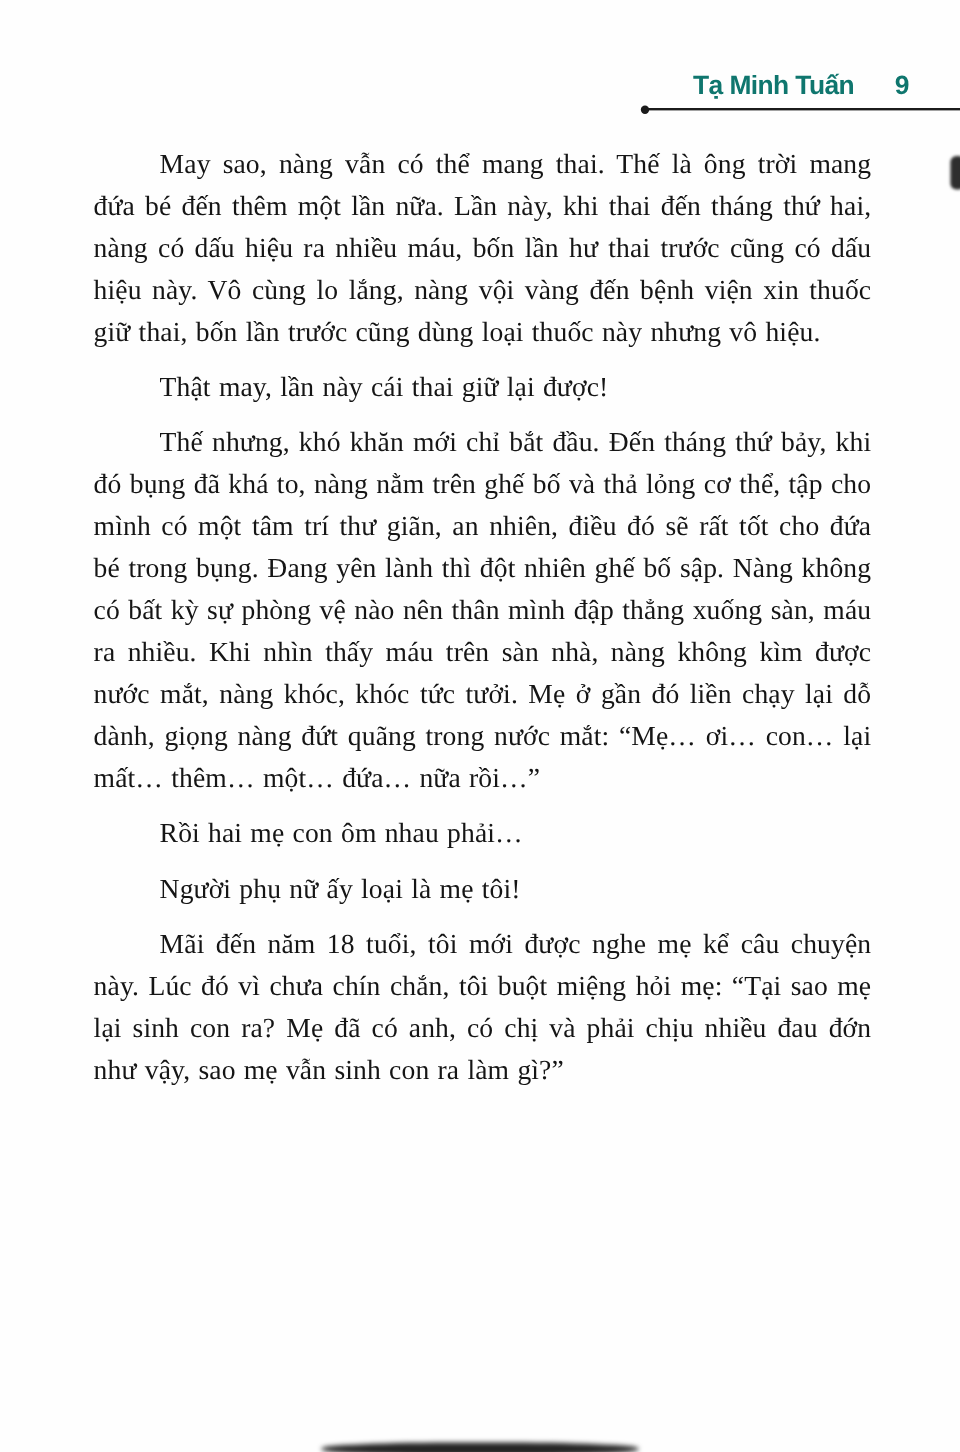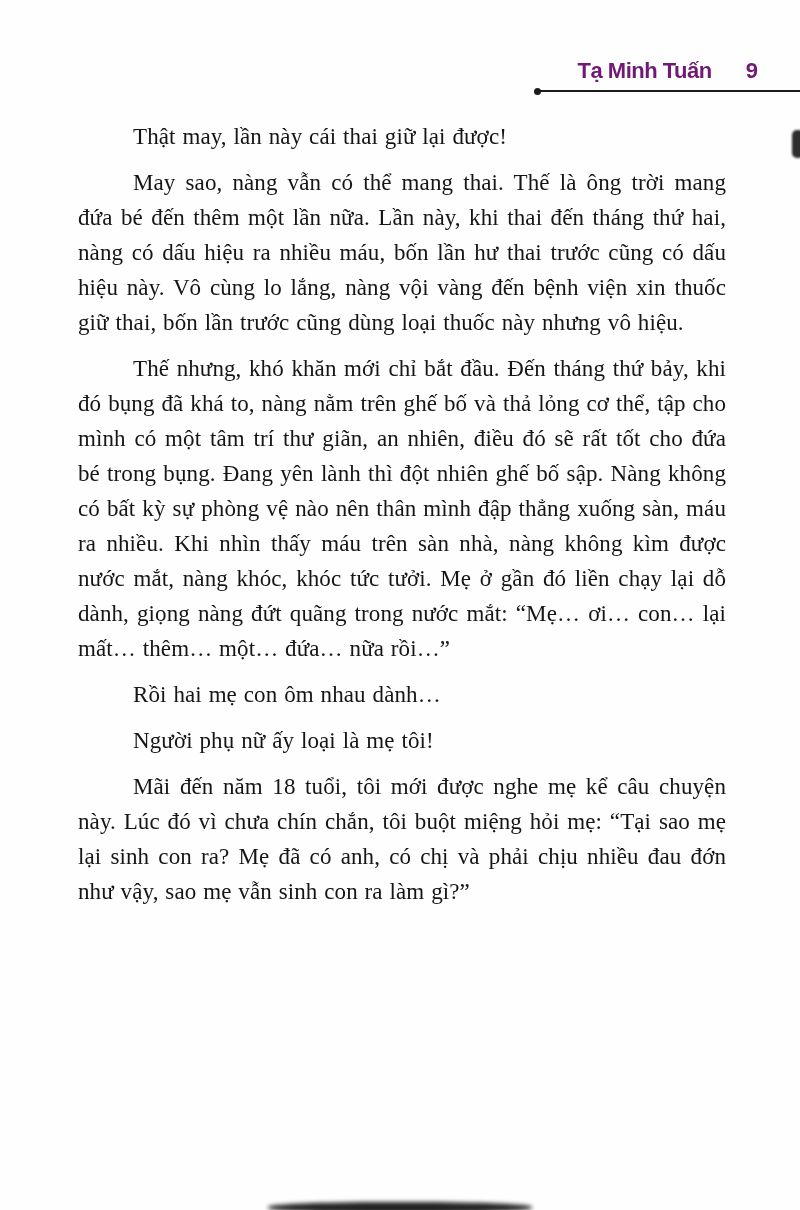--- a/index.html
+++ b/index.html
@@ -25,21 +25,21 @@
     left: 535px;
     right: 0;
     display: flex;
     justify-content: center;
     align-items: center;
     gap: 34px;
     font-family: "Liberation Sans", "DejaVu Sans", sans-serif;
     font-weight: bold;
     font-size: 22px;
     letter-spacing: -0.5px;
-    color: #701a75;
+    color: #0f766e;
     white-space: nowrap;
   }
 
   .header-rule {
     position: absolute;
     top: 90px;
     left: 536px;
     right: 0;
     height: 2.4px;
     background: #1b1b1b;
@@ -102,24 +102,24 @@
 
 <div class="page">
 
   <div class="header-text">
     <span>Tạ Minh Tuấn</span>
     <span>9</span>
   </div>
   <div class="header-rule"></div>
 
   <div class="text-block">
+    <p>May sao, nàng vẫn có thể mang thai. Thế là ông trời mang đứa bé đến thêm một lần nữa. Lần này, khi thai đến tháng thứ hai, nàng có dấu hiệu ra nhiều máu, bốn lần hư thai trước cũng có dấu hiệu này. Vô cùng lo lắng, nàng vội vàng đến bệnh viện xin thuốc giữ thai, bốn lần trước cũng dùng loại thuốc này nhưng vô hiệu.</p>
     <p>Thật may, lần này cái thai giữ lại được!</p>
-    <p>May sao, nàng vẫn có thể mang thai. Thế là ông trời mang đứa bé đến thêm một lần nữa. Lần này, khi thai đến tháng thứ hai, nàng có dấu hiệu ra nhiều máu, bốn lần hư thai trước cũng có dấu hiệu này. Vô cùng lo lắng, nàng vội vàng đến bệnh viện xin thuốc giữ thai, bốn lần trước cũng dùng loại thuốc này nhưng vô hiệu.</p>
     <p>Thế nhưng, khó khăn mới chỉ bắt đầu. Đến tháng thứ bảy, khi đó bụng đã khá to, nàng nằm trên ghế bố và thả lỏng cơ thể, tập cho mình có một tâm trí thư giãn, an nhiên, điều đó sẽ rất tốt cho đứa bé trong bụng. Đang yên lành thì đột nhiên ghế bố sập. Nàng không có bất kỳ sự phòng vệ nào nên thân mình đập thẳng xuống sàn, máu ra nhiều. Khi nhìn thấy máu trên sàn nhà, nàng không kìm được nước mắt, nàng khóc, khóc tức tưởi. Mẹ ở gần đó liền chạy lại dỗ dành, giọng nàng đứt quãng trong nước mắt: “Mẹ… ơi… con… lại mất… thêm… một… đứa… nữa rồi…”</p>
-    <p>Rồi hai mẹ con ôm nhau dành…</p>
+    <p>Rồi hai mẹ con ôm nhau phải…</p>
     <p>Người phụ nữ ấy loại là mẹ tôi!</p>
     <p>Mãi đến năm 18 tuổi, tôi mới được nghe mẹ kể câu chuyện này. Lúc đó vì chưa chín chắn, tôi buột miệng hỏi mẹ: “Tại sao mẹ lại sinh con ra? Mẹ đã có anh, có chị và phải chịu nhiều đau đớn như vậy, sao mẹ vẫn sinh con ra làm gì?”</p>
   </div>
 
   <div class="artifact-right-edge"></div>
   <div class="artifact-bottom-smudge"></div>
 
 </div>
 
 </body></html>

